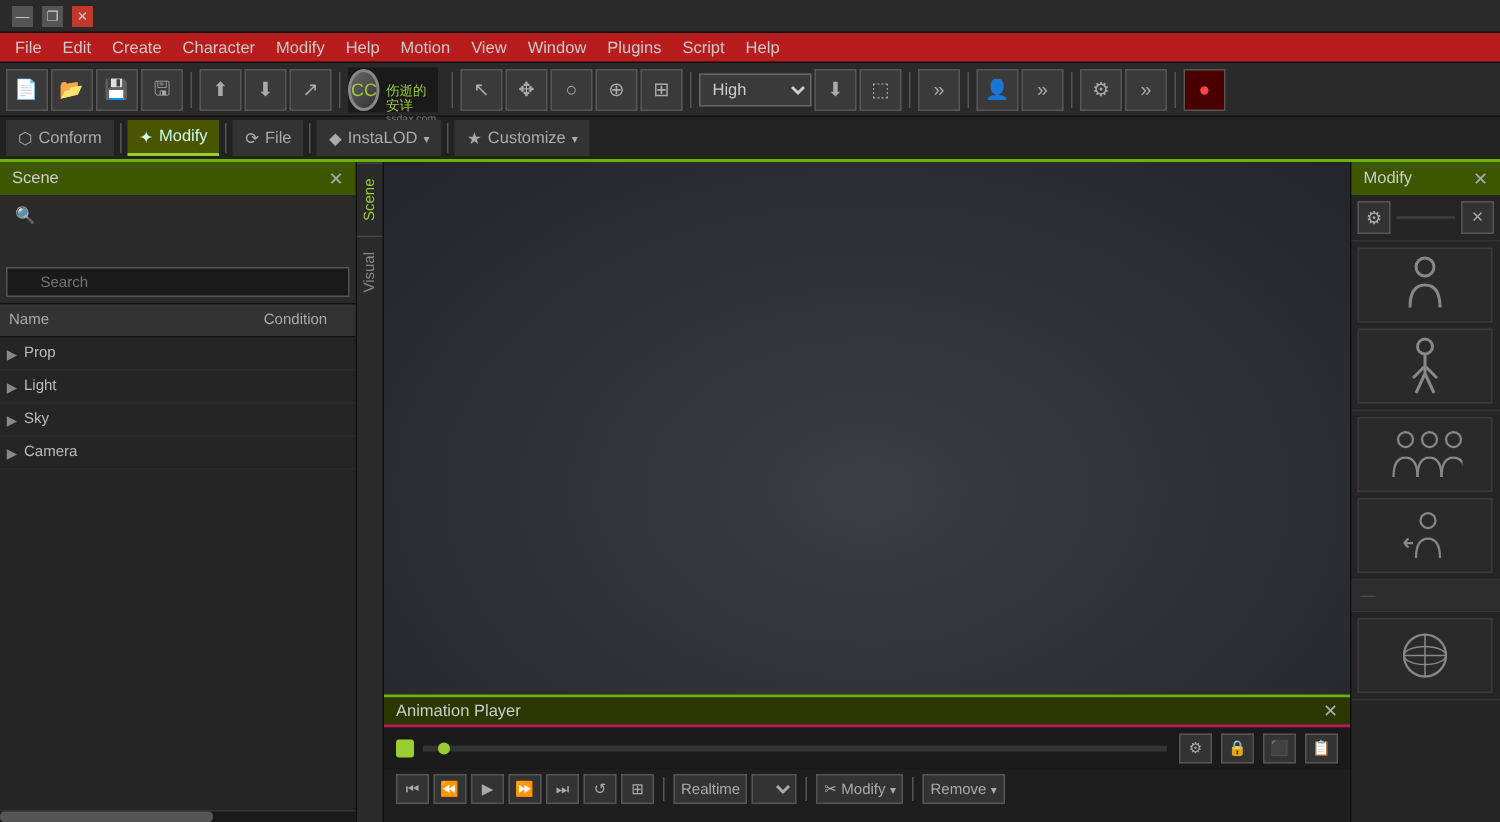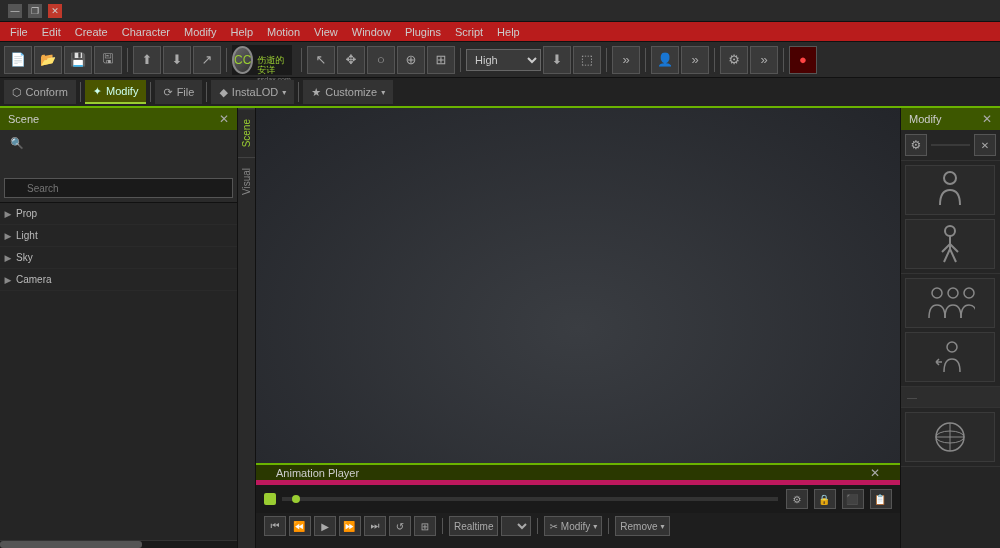--- a/index.html
+++ b/index.html
@@ -296,22 +296,22 @@
       height: 85px;
       background: #1e1e1e;
       border-top: 2px solid #6ab300;
     }
     #anim-player-header {
       height: 20px;
       background: #2a3800;
       display: flex;
       align-items: center;
       justify-content: space-between;
-      padding: 0 20px;
-      border-bottom: 5px solid #be185d;
+      padding: 0 8px;
+      border-bottom: 2px solid #be185d;
     }
     #anim-player-header span {
       font-size: 11px;
       color: #ccc;
     }
     #anim-player-timeline {
       height: 28px;
       background: #1a1a1a;
       display: flex;
       align-items: center;
@@ -551,20 +551,24 @@
     <div id="scene-panel-header">
       <span>Scene</span>
       <button style="background:none;border:none;color:#aaa;cursor:pointer;font-size:12px;">✕</button>
     </div>
     <div id="scene-search">
       <div class="search-wrapper">
         <span class="search-icon-inner">🔍</span>
         <input type="text" style="width: 100%; height: 20px; background: rgb(26, 26, 26); border: 1px solid rgb(85, 85, 85); color: rgb(204, 204, 204); font-size: 10px; padding: 0px 6px 0px 22px;" placeholder="Search">
       </div>
     </div>
+    <div id="scene-table-header">
+      <span class="scene-col-name">Name</span>
+      <span class="scene-col-condition">Condition</span>
+    </div>
 
     <div class="scene-row">
       <span class="scene-row-arrow">▶</span>
       <span class="scene-row-label">Prop</span>
       <span class="scene-row-cond"></span>
     </div>
     <div class="scene-row">
       <span class="scene-row-arrow">▶</span>
       <span class="scene-row-label">Light</span>
       <span class="scene-row-cond"></span>

